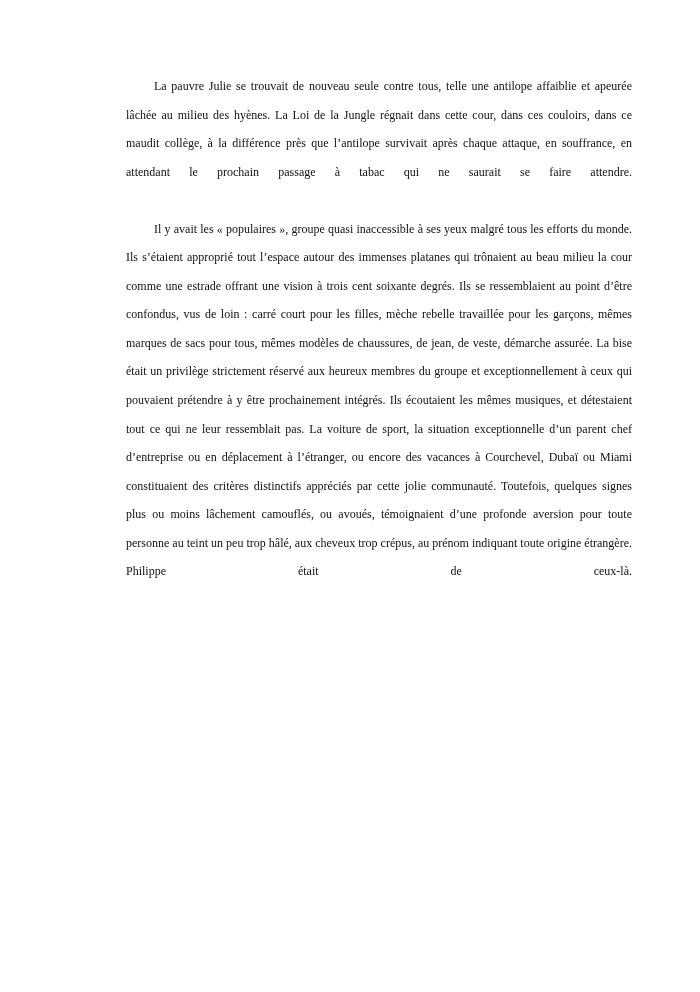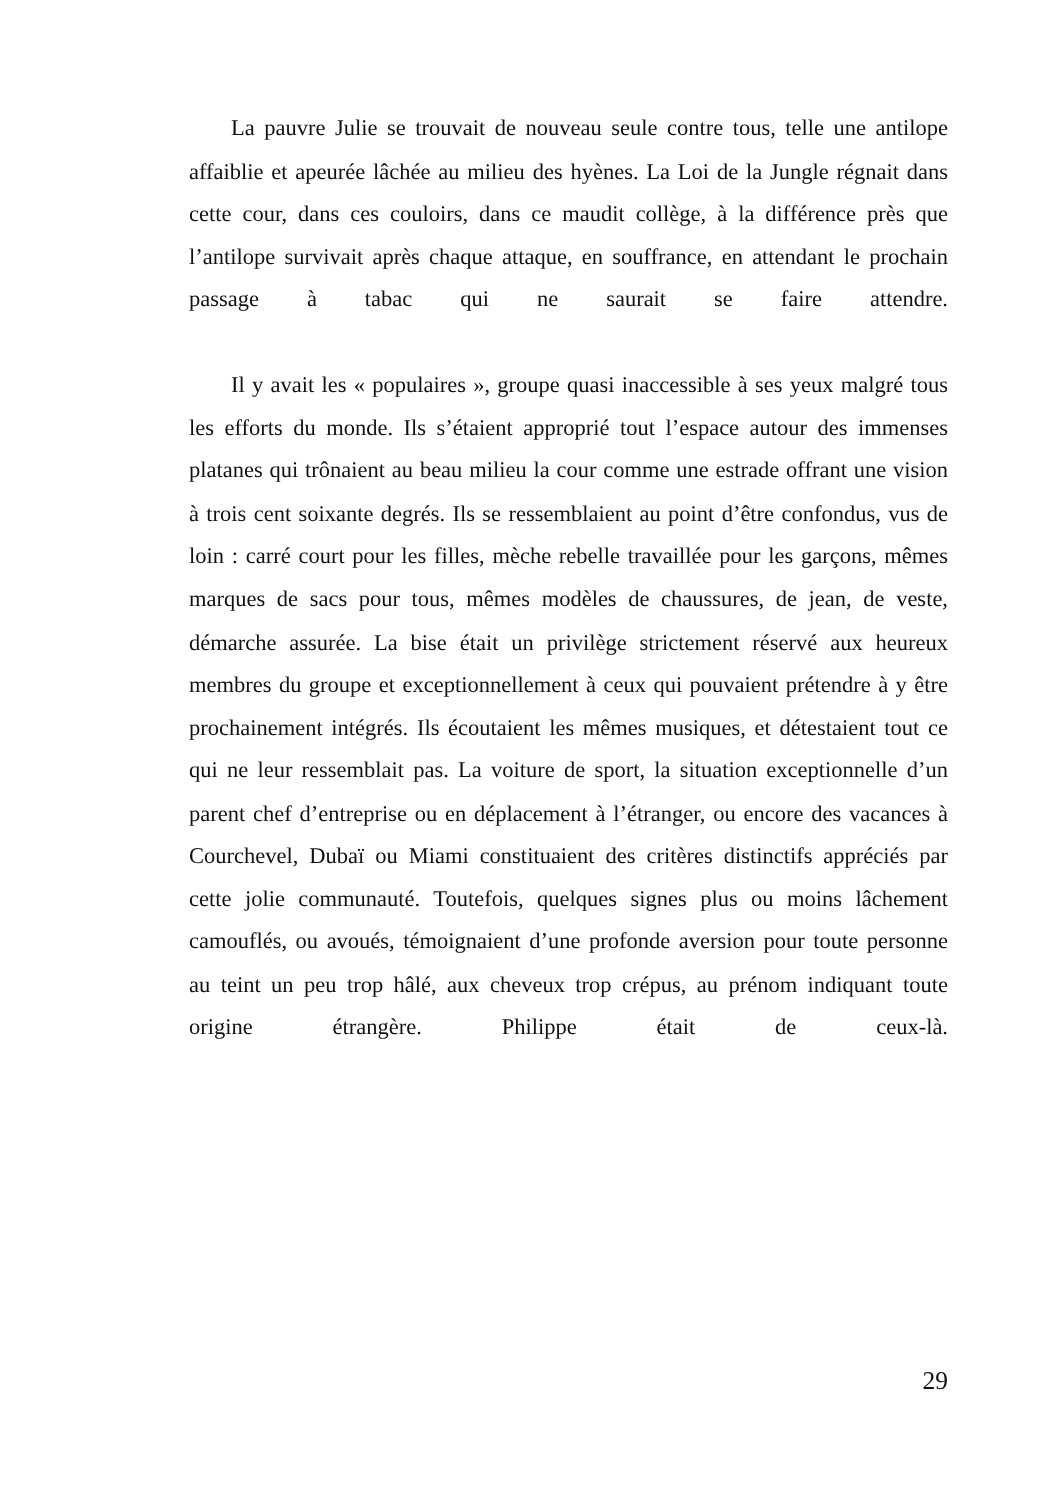--- a/index.html
+++ b/index.html
@@ -23,21 +23,21 @@
     position: absolute;
     left: 126px;
     top: 72px;
     width: 506px;
   }
   .para {
     margin: 0;
     text-indent: 28px;
     text-align: justify;
     text-justify: inter-word;
-    font-size: 15px;
+    font-size: 12px;
     line-height: 28.55px;
     hyphens: none;
     -webkit-hyphens: none;
     word-spacing: 0px;
   }
   
   .para:after {
     content: "";
     display: inline-block;
     width: 100%;
@@ -57,15 +57,14 @@
 </head>
 <body>
 
 <div class="page">
 
   <div class="text-block">
     <p class="para">La pauvre Julie se trouvait de nouveau seule contre tous, telle une antilope affaiblie et apeurée lâchée au milieu des hyènes. La Loi de la Jungle régnait dans cette cour, dans ces couloirs, dans ce maudit collège, à la différence près que l’antilope survivait après chaque attaque, en souffrance, en attendant le prochain passage à tabac qui ne saurait se faire attendre.</p>
     <p class="para">Il y avait les « populaires », groupe quasi inaccessible à ses yeux malgré tous les efforts du monde. Ils s’étaient approprié tout l’espace autour des immenses platanes qui trônaient au beau milieu la cour comme une estrade offrant une vision à trois cent soixante degrés. Ils se ressemblaient au point d’être confondus, vus de loin : carré court pour les filles, mèche rebelle travaillée pour les garçons, mêmes marques de sacs pour tous, mêmes modèles de chaussures, de jean, de veste, démarche assurée. La bise était un privilège strictement réservé aux heureux membres du groupe et exceptionnellement à ceux qui pouvaient prétendre à y être prochainement intégrés. Ils écoutaient les mêmes musiques, et détestaient tout ce qui ne leur ressemblait pas. La voiture de sport, la situation exceptionnelle d’un parent chef d’entreprise ou en déplacement à l’étranger, ou encore des vacances à Courchevel, Dubaï ou Miami constituaient des critères distinctifs appréciés par cette jolie communauté. Toutefois, quelques signes plus ou moins lâchement camouflés, ou avoués, témoignaient d’une profonde aversion pour toute personne au teint un peu trop hâlé, aux cheveux trop crépus, au prénom indiquant toute origine étrangère. Philippe était de ceux-là.</p>
   </div>
 
-  <div class="page-number">29</div>
 
 </div>
 
 </body></html>

